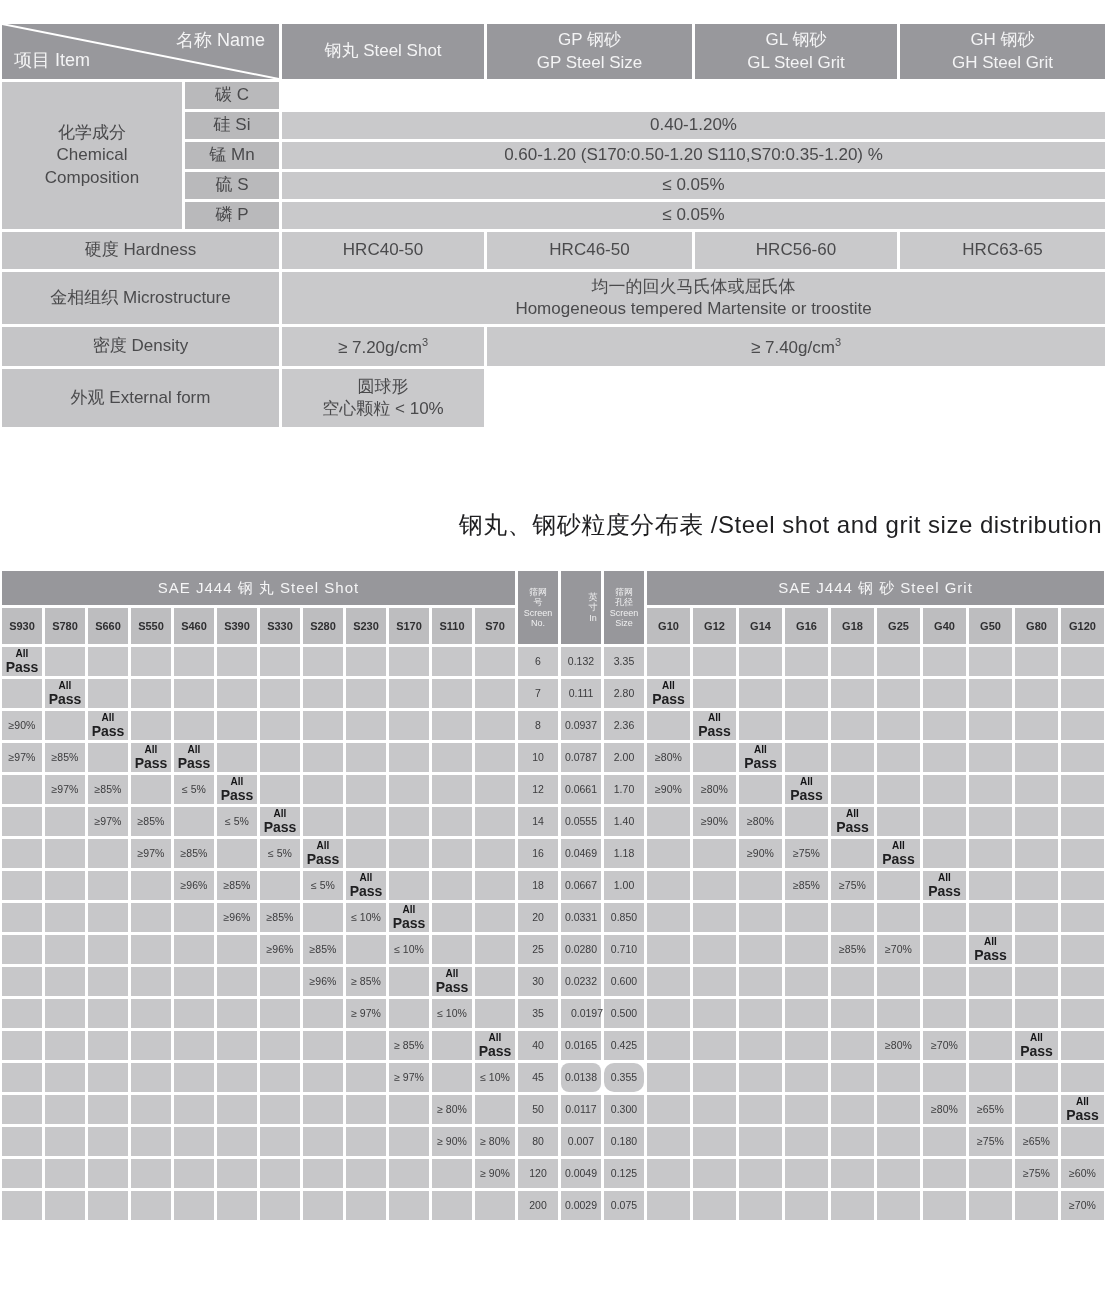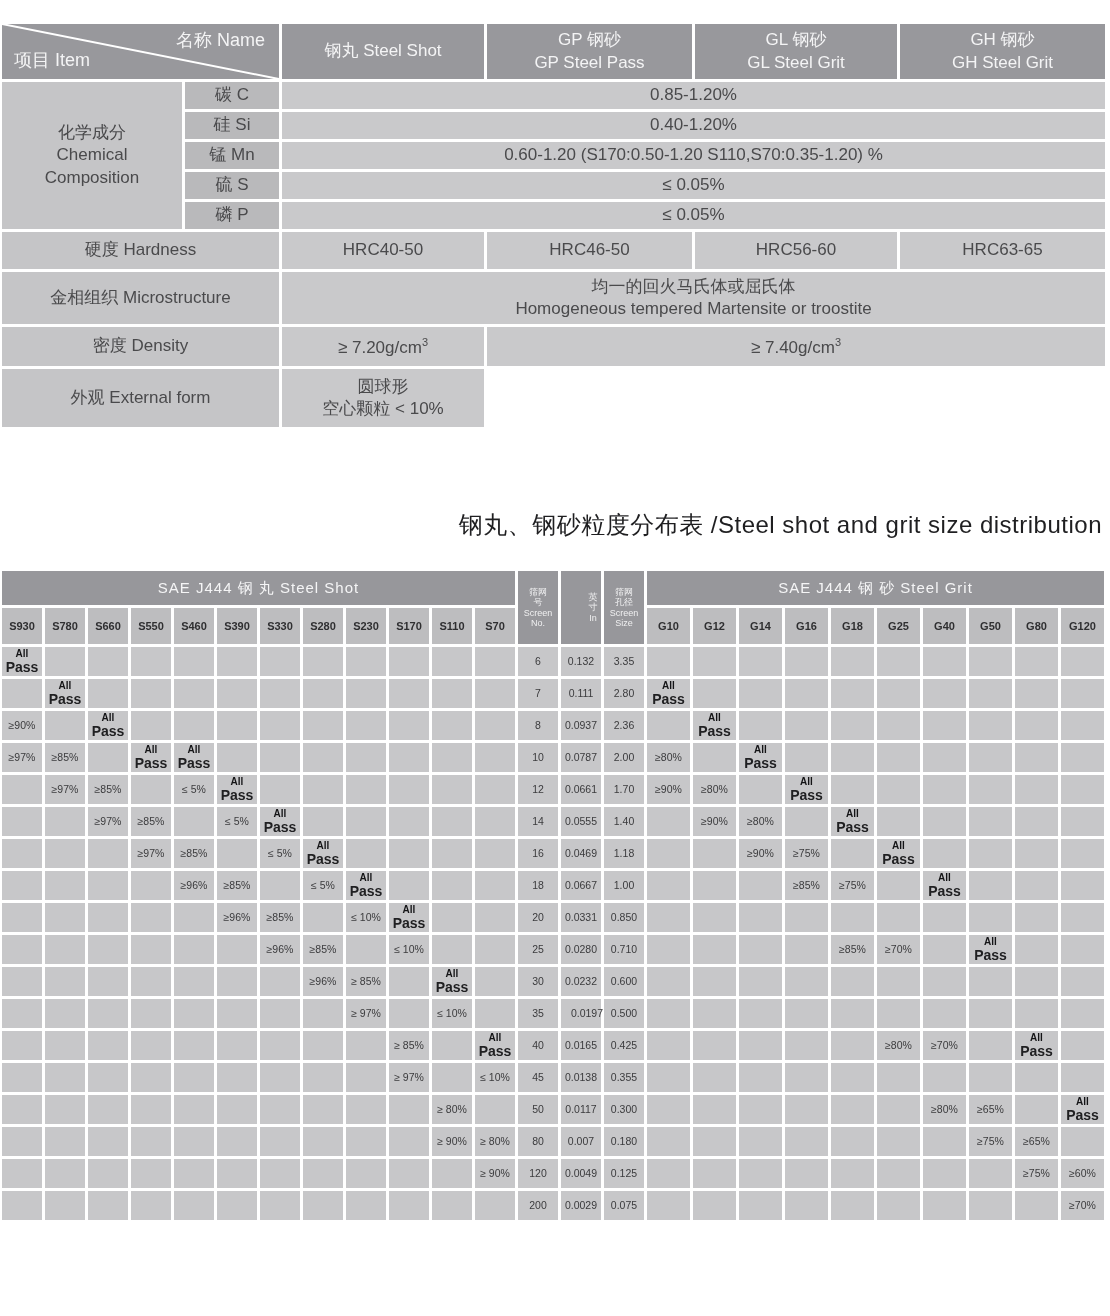--- a/index.html
+++ b/index.html
@@ -89,39 +89,38 @@
       </svg>
       <span class="name-lbl">名称 Name</span>
       <span class="item-lbl">项目 Item</span>
     </div>
     <div class="cell dark" style="grid-column:3;grid-row:1;">
       <div>钢丸 Steel Shot</div>
       <div></div>
     </div>
     <div class="cell dark" style="grid-column:4;grid-row:1;">
       <div>GP 钢砂</div>
-      <div>GP Steel Pass</div>
+      <div>GP Steel Size</div>
     </div>
     <div class="cell dark" style="grid-column:5;grid-row:1;">
       <div>GL 钢砂</div>
       <div>GL Steel Grit</div>
     </div>
     <div class="cell dark" style="grid-column:6;grid-row:1;">
       <div>GH 钢砂</div>
       <div>GH Steel Grit</div>
     </div>
 
     <div class="cell label" style="grid-column:1;grid-row:2/7;">
       <div>化学成分</div>
       <div>Chemical</div>
       <div>Composition</div>
     </div>
 
     <div class="cell sub" style="grid-column:2;grid-row:2;">碳 C</div>
-    <div class="cell" style="grid-column:3/7;grid-row:2;">0.85-1.20%</div>
 
     <div class="cell sub" style="grid-column:2;grid-row:3;">硅 Si</div>
     <div class="cell" style="grid-column:3/7;grid-row:3;">0.40-1.20%</div>
 
     <div class="cell sub" style="grid-column:2;grid-row:4;">锰 Mn</div>
     <div class="cell" style="grid-column:3/7;grid-row:4;">0.60-1.20  (S170:0.50-1.20 S110,S70:0.35-1.20) %</div>
 
     <div class="cell sub" style="grid-column:2;grid-row:5;">硫 S</div>
     <div class="cell" style="grid-column:3/7;grid-row:5;">≤ 0.05%</div>
 
@@ -592,22 +591,22 @@
       <div class="dcell " style="grid-area: 16 / 4;"></div>
       <div class="dcell " style="grid-area: 16 / 5;"></div>
       <div class="dcell " style="grid-area: 16 / 6;"></div>
       <div class="dcell " style="grid-area: 16 / 7;"></div>
       <div class="dcell " style="grid-area: 16 / 8;"></div>
       <div class="dcell " style="grid-area: 16 / 9;"></div>
       <div class="dcell " style="grid-area: 16 / 10;">≥ 97%</div>
       <div class="dcell " style="grid-area: 16 / 11;"></div>
       <div class="dcell " style="grid-area: 16 / 12;">≤ 10%</div>
       <div class="dcell " style="grid-area: 16 / 13;">45</div>
-      <div class="dcell " style="grid-area: 16 / 14;">0.0138</div>
-      <div class="dcell " style="grid-area: 16 / 15;">0.355</div>
+      <div class="dcell " style="grid-area: 16 / 14; border-radius: 8px;">0.0138</div>
+      <div class="dcell " style="grid-area: 16 / 15; border-radius: 10px;">0.355</div>
       <div class="dcell " style="grid-area: 16 / 16;"></div>
       <div class="dcell " style="grid-area: 16 / 17;"></div>
       <div class="dcell " style="grid-area: 16 / 18;"></div>
       <div class="dcell " style="grid-area: 16 / 19;"></div>
       <div class="dcell " style="grid-area: 16 / 20;"></div>
       <div class="dcell " style="grid-area: 16 / 21;"></div>
       <div class="dcell " style="grid-area: 16 / 22;"></div>
       <div class="dcell " style="grid-area: 16 / 23;"></div>
       <div class="dcell " style="grid-area: 16 / 24;"></div>
       <div class="dcell " style="grid-area: 16 / 25;"></div>

